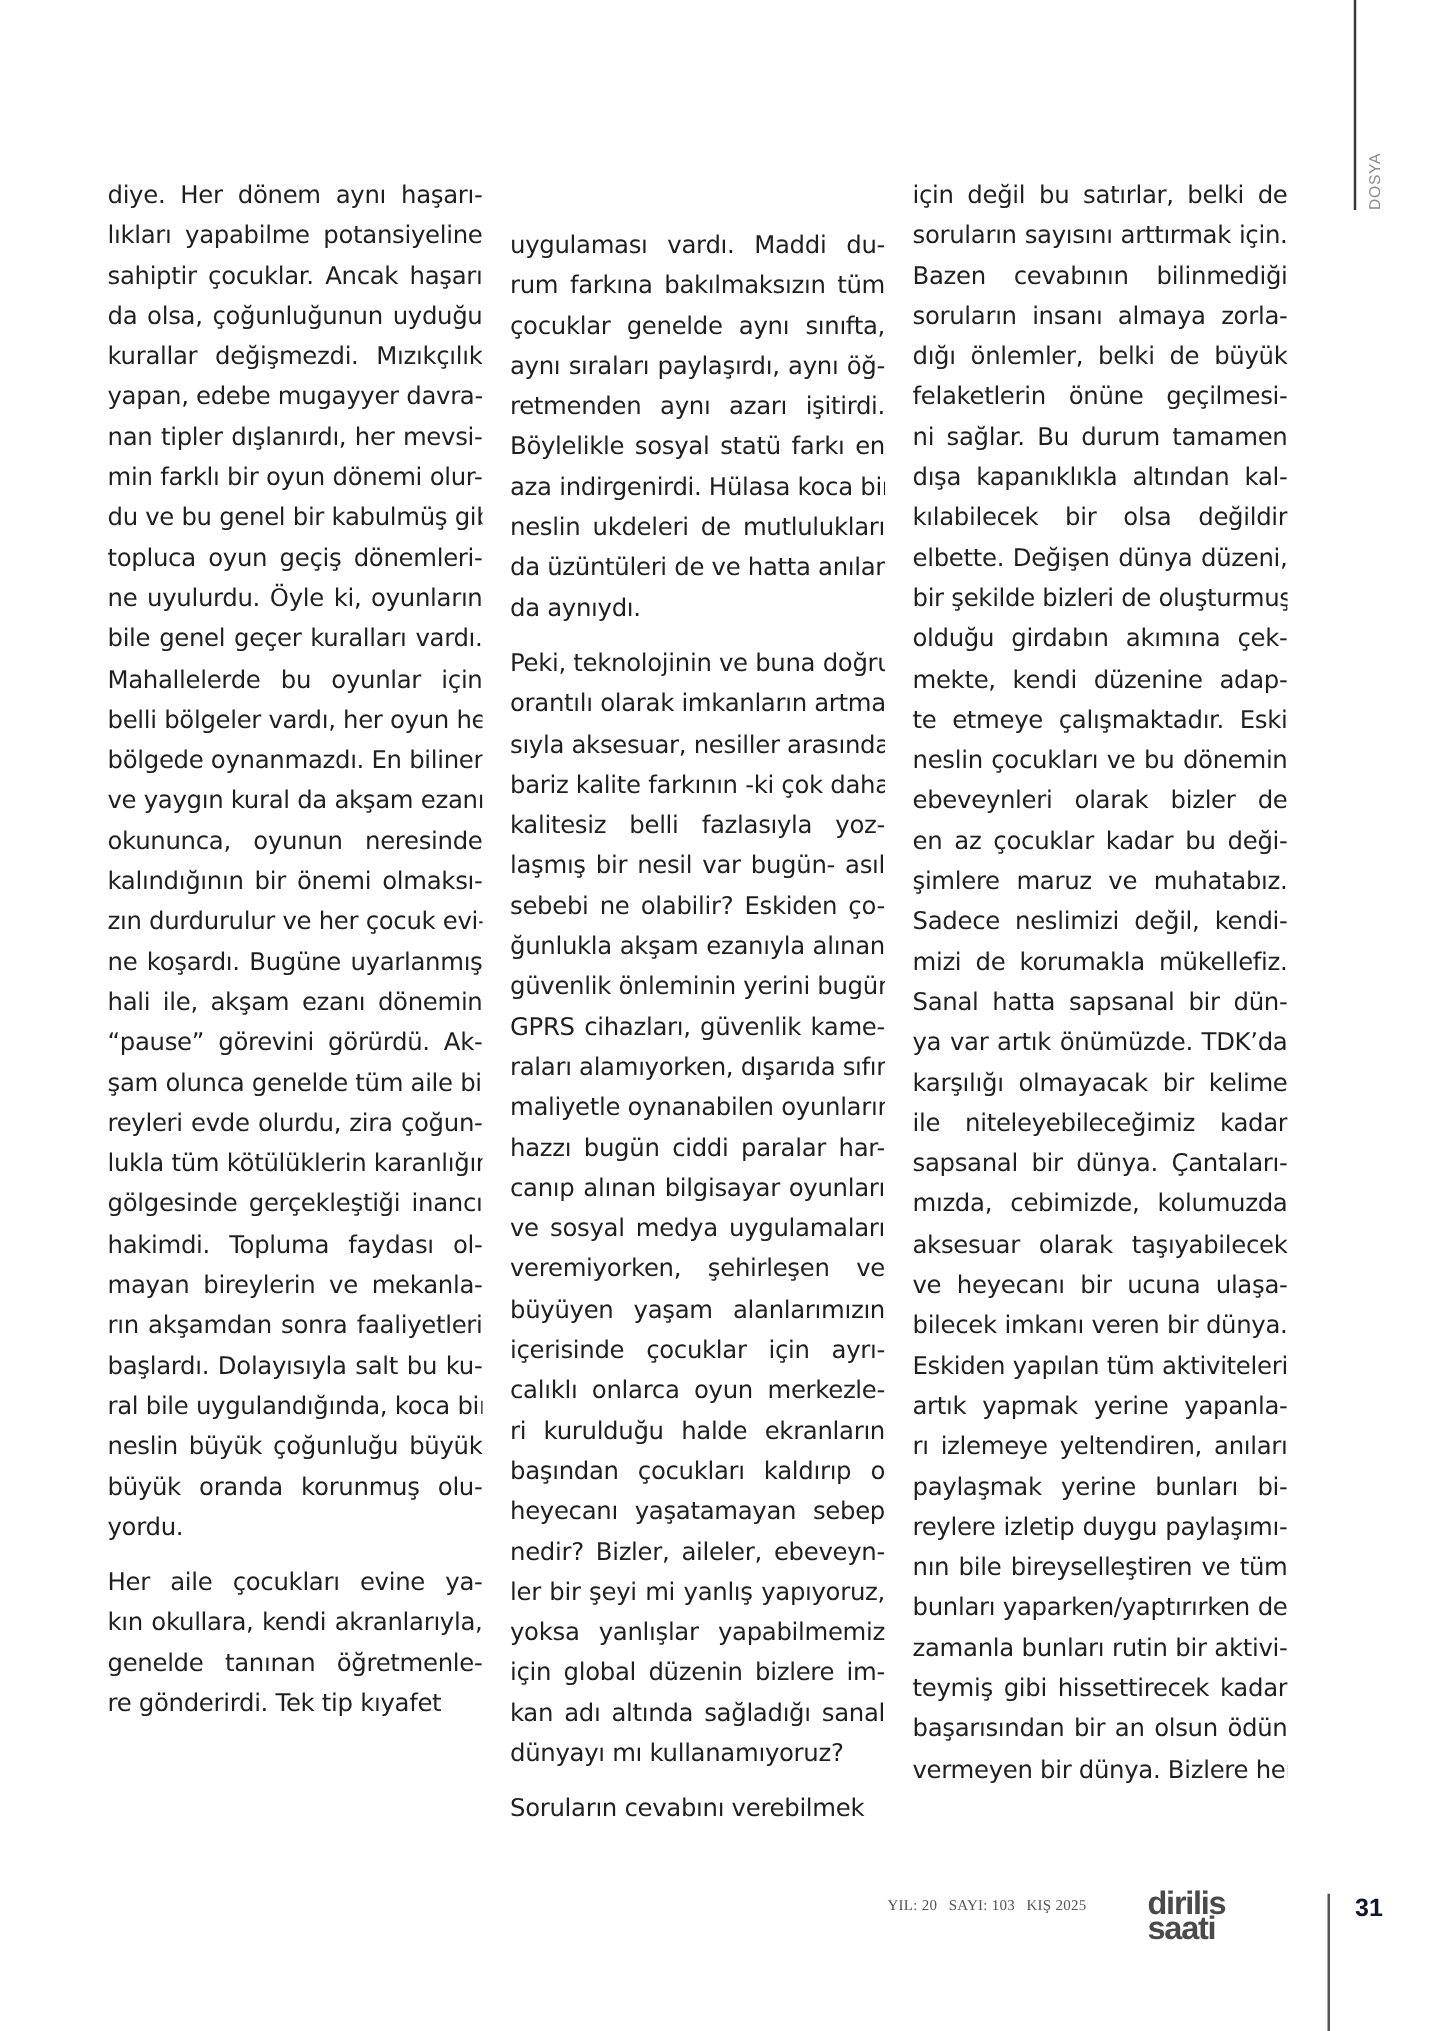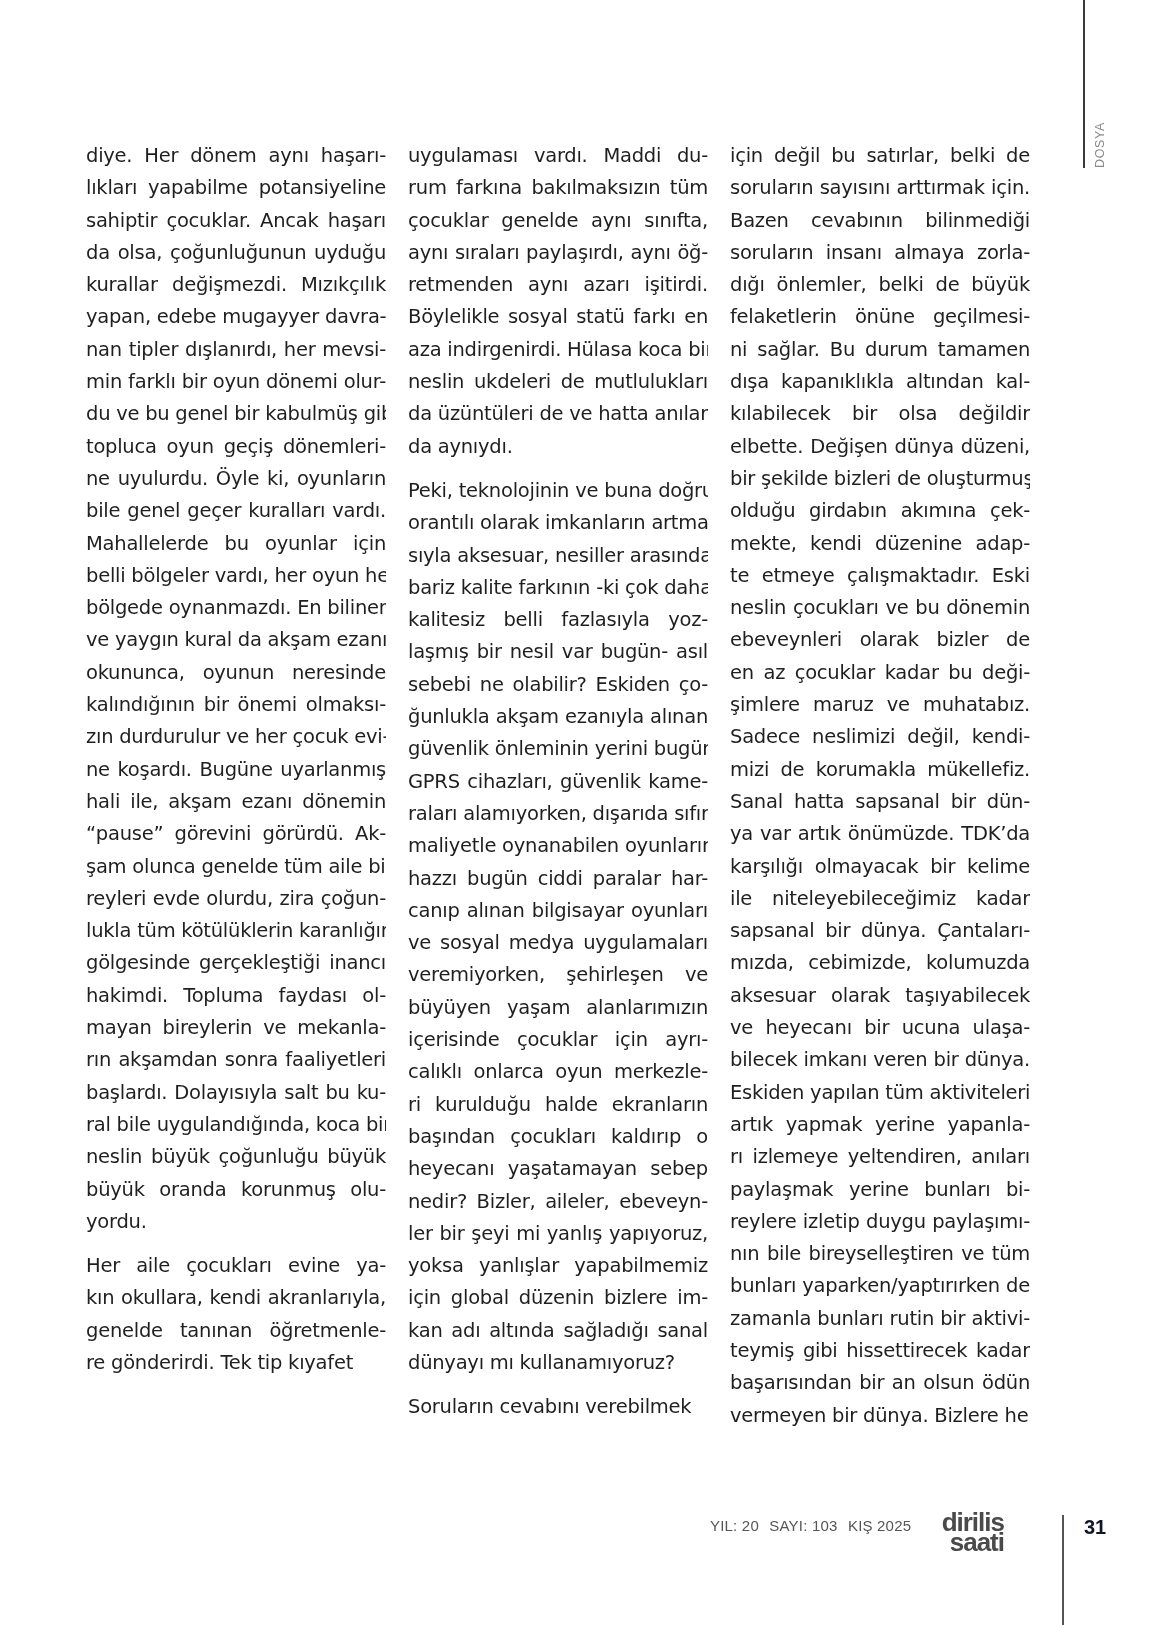--- a/index.html
+++ b/index.html
@@ -4,30 +4,30 @@
   <style>
     html, body { margin: 0; padding: 0; background: #ffffff; }
     body { width: 1152px; height: 1625px; position: relative; overflow: hidden;
            font-family: "DejaVu Sans", sans-serif; color: #1f1f1f; }
     .top-rule { position: absolute; left: 1083px; top: 0; width: 2px; height: 168px; background: #3a3a3a; }
     .section-label { position: absolute; left: 1093px; top: 168px; width: 60px; height: 16px;
                      transform-origin: 0 0; transform: rotate(-90deg);
                      font-family: "Liberation Sans", sans-serif; font-size: 12.5px; letter-spacing: 0.6px; color: #8a8a8a; }
     .column { position: absolute; top: 140px; width: 300px; font-size: 19.5px; line-height: 32.3px; }
     .col-1 { left: 86px; }
-    .col-2 { left: 408px; }
+    .col-2 { left: 408px; margin-top: 40px; }
     .col-3 { left: 730px; }
     .line { display: block; white-space: nowrap; text-align: justify; text-align-last: justify; height: 32.3px; overflow: hidden; letter-spacing: -0.25px; }
     .line.last { text-align-last: left; }
     .para-gap { height: 12px; }
-    .footer-issue { position: absolute; left: 710px; top: 1517px; font-family: Liberation Sans, sans-serif;
-                    font-size: 15px; color: #555; letter-spacing: 0.2px; white-space: nowrap; }
+    .footer-issue { position: absolute; left: 710px; top: 1517px; font-family: Liberation Serif, serif;
+                    font-size: 12px; color: #555; letter-spacing: 0.2px; white-space: nowrap; }
     .footer-issue span { margin-right: 6px; }
     .logo { position: absolute; left: 918px; top: 1512px; font-family: "Liberation Sans", sans-serif; font-weight: bold;
-            color: #4a4a4a; line-height: 20px; font-size: 26px; letter-spacing: -1px; text-align: right; width: 86px; }
+            color: #4a4a4a; line-height: 20px; font-size: 26px; letter-spacing: -1px; text-align: left; width: 86px; }
     .logo div { height: 20px; }
     .footer-rule { position: absolute; left: 1062px; top: 1515px; width: 1.5px; height: 110px; background: #555; }
     .page-number { position: absolute; left: 1084px; top: 1516px; font-family: "Liberation Sans", sans-serif;
                    font-weight: bold; font-size: 20px; color: #0f172a; }
   </style>
 </head>
 <body>
 
 <div class="top-rule"></div>
 <div class="section-label">DOSYA</div>

